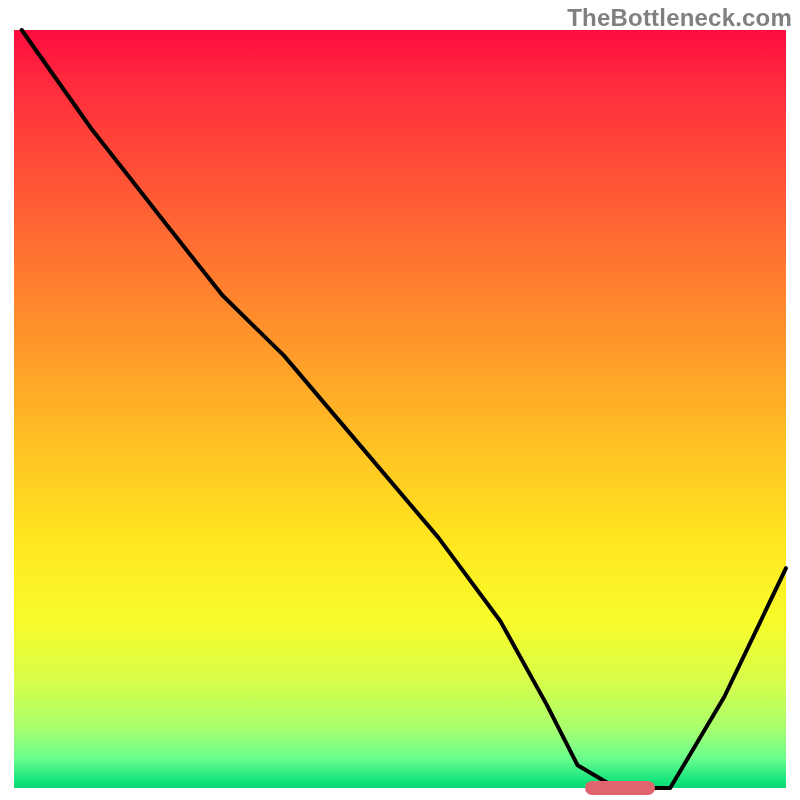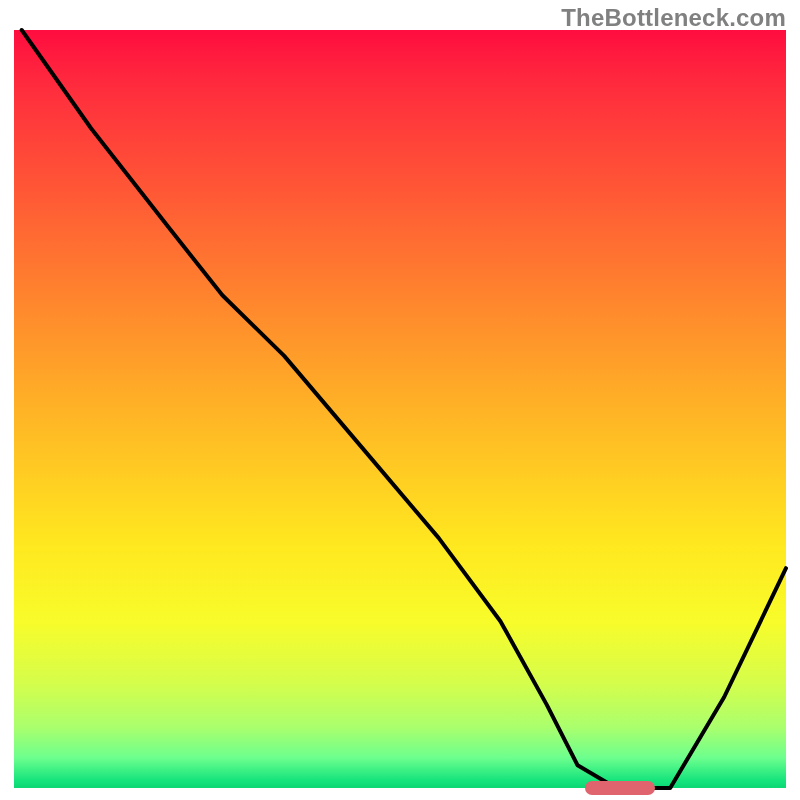--- a/index.html
+++ b/index.html
@@ -12,21 +12,21 @@
     overflow: hidden;
   }
   .stage {
     position: relative;
     width: 800px;
     height: 800px;
   }
   .watermark {
     position: absolute;
     top: 4px;
-    right: 14px;
+    right: 8px;
     font-size: 24px;
     font-weight: 700;
     color: #808080;
     letter-spacing: 0.2px;
   }
   
   .plot {
     position: absolute;
     left: 0;
     top: 0;

